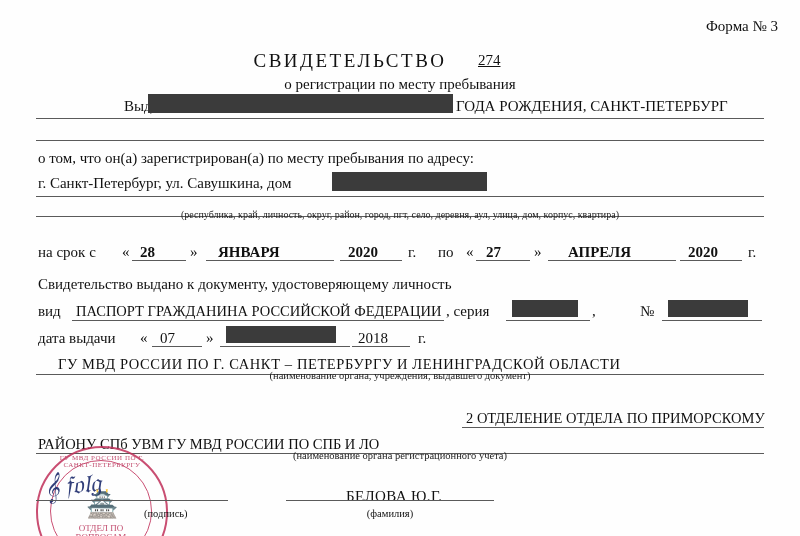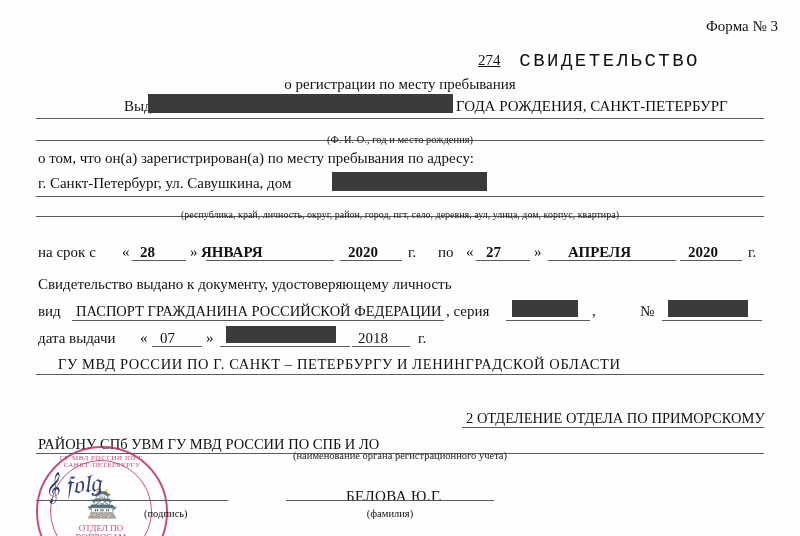--- a/index.html
+++ b/index.html
@@ -23,24 +23,24 @@
     top: 18px;
     right: 22px;
     font-size: 15px;
     font-family: "Liberation Serif", serif;
   }
   .title {
     position: absolute;
     top: 50px;
     left: 0;
     width: 700px;
-    text-align: right;
+    text-align: center;
     font-size: 19px;
     letter-spacing: 2.5px;
-    font-family: Liberation Mono, monospace;
+    font-family: Liberation Serif, serif;
   }
   .cert-number {
     position: absolute;
     top: 52px;
     left: 478px;
     font-size: 15px;
     text-decoration: underline;
   }
   .subtitle {
     position: absolute;
@@ -176,36 +176,35 @@
 
   <div class="title">СВИДЕТЕЛЬСТВО</div>
   <div class="cert-number">274</div>
   <div class="subtitle">о регистрации по месту пребывания</div>
 
   <div class="row" style="top:98px; left:80px;margin-left:44px;">Выдано</div>
   <div class="redact" style="left:148px; top:94px; width:305px; height:19px;"></div>
   <div class="row" style="top:98px; left:456px;">ГОДА РОЖДЕНИЯ, САНКТ-ПЕТЕРБУРГ</div>
   <div class="line" style="left:36px; top:118px; width:728px;"></div>
   <div class="line" style="left:36px; top:140px; width:728px;"></div>
-  <div class="caption" style="top:134px; left:0;">(Ф. И. О., год и место рождения)</div>
 
   <div class="row" style="top:175px; left:38px;">г. Санкт-Петербург, ул. Савушкина, дом</div>
 
   <div class="row" style="top:150px; left:38px;">о том, что он(а) зарегистрирован(а) по месту пребывания по адресу:</div>
   <div class="redact" style="left:332px; top:172px; width:155px; height:19px;"></div>
   <div class="line" style="left:36px; top:196px; width:728px;"></div>
   <div class="line" style="left:36px; top:216px; width:728px;"></div>
   <div class="caption" style="top:209px; left:0; font-size:10px;">(республика, край, личность, округ, район, город, пгт, село, деревня, аул, улица, дом, корпус, квартира)</div>
 
   <div class="row" style="top:244px; left:38px;">на срок с</div>
   <div class="row" style="top:244px; left:122px;">«</div>
   <div class="row bold" style="top:244px; left:140px;">28</div>
   <div class="line" style="left:132px; top:260px; width:54px;"></div>
   <div class="row" style="top:244px; left:190px;">»</div>
-  <div class="row bold" style="top:244px; left:201px;font-family:Liberation Serif, serif;">ЯНВАРЯ</div>
+  <div class="row bold" style="top:244px; left:218px;font-family:Liberation Serif, serif;">ЯНВАРЯ</div>
   <div class="line" style="left:206px; top:260px; width:128px;"></div>
   <div class="row bold" style="top:244px; left:348px;">2020</div>
   <div class="line" style="left:340px; top:260px; width:62px;"></div>
   <div class="row" style="top:244px; left:408px;">г.</div>
   <div class="row" style="top:244px; left:438px;">по</div>
   <div class="row" style="top:244px; left:466px;">«</div>
   <div class="row bold" style="top:244px; left:486px;">27</div>
   <div class="line" style="left:476px; top:260px; width:54px;"></div>
   <div class="row" style="top:244px; left:534px;">»</div>
   <div class="row bold" style="top:244px; left:568px;">АПРЕЛЯ</div>
@@ -233,20 +232,21 @@
   <div class="line" style="left:152px; top:346px; width:50px;"></div>
   <div class="row" style="top:330px; left:206px;">»</div>
   <div class="redact" style="left:226px; top:326px; width:110px; height:17px;"></div>
   <div class="line" style="left:220px; top:346px; width:130px;"></div>
   <div class="row" style="top:330px; left:358px;">2018</div>
   <div class="line" style="left:352px; top:346px; width:58px;"></div>
   <div class="row" style="top:330px; left:418px;">г.</div>
 
   <div class="underline-text spaced" style="top:356px; left:38px;">ГУ  МВД  РОССИИ  ПО  Г. САНКТ – ПЕТЕРБУРГУ  И  ЛЕНИНГРАДСКОЙ ОБЛАСТИ</div>
   <div class="line" style="left:36px; top:374px; width:728px;"></div>
+  <div class="caption" style="top:370px; left:0;">(наименование органа, учреждения, выдавшего документ)</div>
 
   <div class="underline-text" style="top:410px; left:466px;">2 ОТДЕЛЕНИЕ ОТДЕЛА  ПО ПРИМОРСКОМУ</div>
   <div class="line" style="left:462px; top:427px; width:302px;"></div>
   <div class="underline-text" style="top:436px; left:38px;">РАЙОНУ СПб УВМ  ГУ  МВД РОССИИ  ПО СПБ  И  ЛО</div>
   <div class="line" style="left:36px; top:453px; width:728px;"></div>
   <div class="caption" style="top:450px; left:0;">(наименование органа регистрационного учета)</div>
 
   <div class="stamp">
     <div class="stamp-inner"></div>
     <div class="stamp-text-top">ГУ МВД РОССИИ ПО Г. САНКТ-ПЕТЕРБУРГУ</div>

